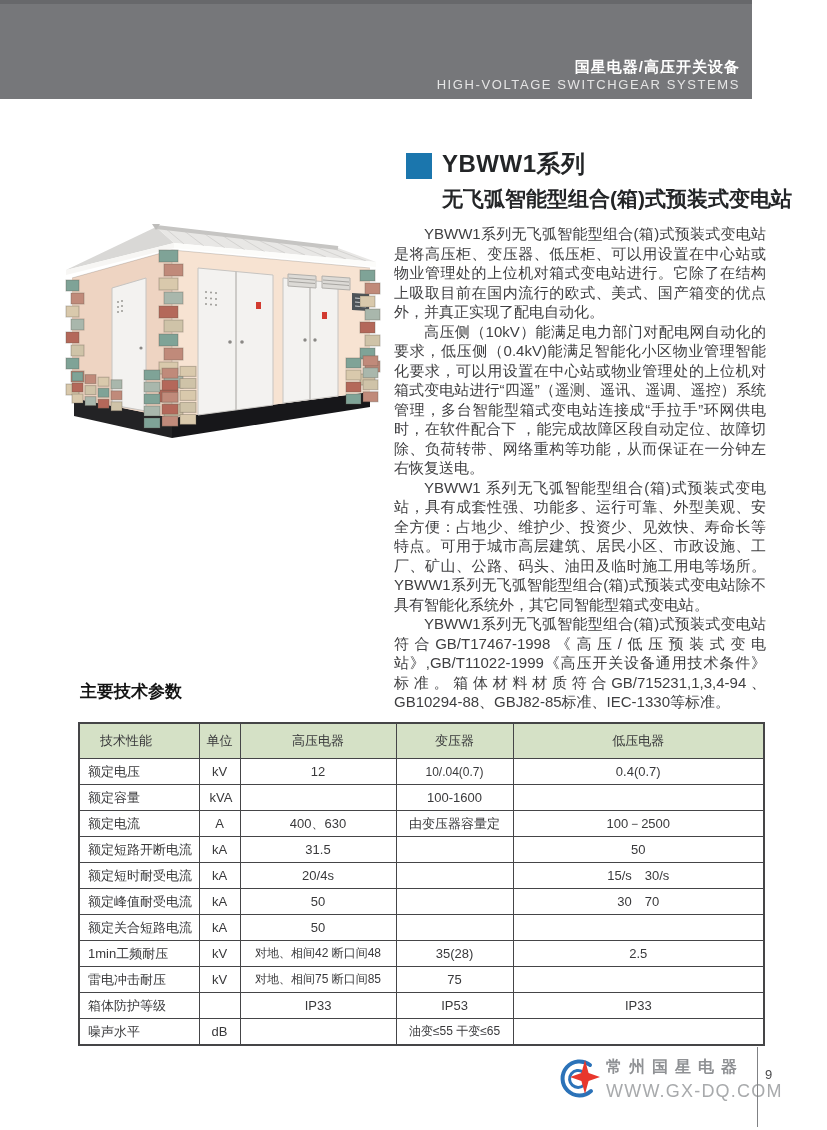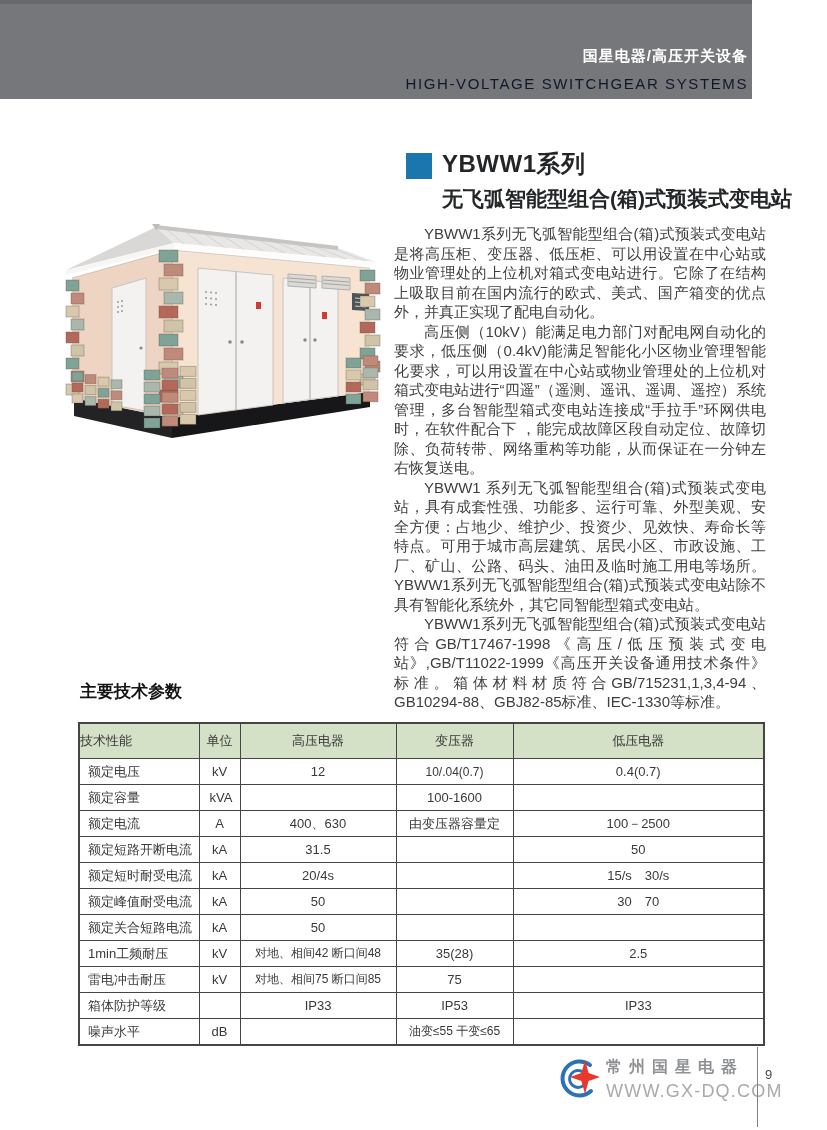--- a/index.html
+++ b/index.html
@@ -3,23 +3,23 @@
 <meta charset="utf-8">
 <style>
   html,body { margin:0; padding:0; background:#fff; }
   .page {
     position:relative; width:827px; height:1130px; background:#ffffff;
     font-family:"Liberation Sans", sans-serif; overflow:hidden;
   }
   
   .topbar { position:absolute; left:0; top:0; width:752px; height:99px; background:#76777a; }
   .topbar-accent { position:absolute; left:0; top:0; width:752px; height:4px; background:#67686b; }
-  .topbar-text { position:absolute; right:4px; bottom:7px; text-align:right; }
+  .topbar-text { position:absolute; right:12px; bottom:7px; text-align:right; }
   .topbar-cn { color:#ffffff; font-weight:bold; font-size:15px; letter-spacing:1px; }
-  .topbar-en { color:#0f172a; font-size:15px; letter-spacing:1.6px; margin-top:9px; }
+  .topbar-en { color:#e5e5e5; font-size:13px; letter-spacing:1.6px; margin-top:0; }
   
   .title-block { position:absolute; left:406px; top:148px; width:400px; }
   .blue-square { position:absolute; left:0; top:5px; width:26px; height:26px; background:#1b76ad; }
   .title-line1 { margin:0 0 0 36px; font-size:24px; font-weight:bold; color:#232527; letter-spacing:0.5px; }
   .title-line2 { margin:5px 0 0 36px; font-size:21px; font-weight:bold; color:#232527; }
   
   .photo { position:absolute; left:60px; top:220px; width:322px; height:242px; }
   
   .body-text {
     position:absolute; left:394px; top:224px; width:372px;
@@ -28,21 +28,21 @@
   .body-text p { margin:0; text-indent:2em; }
   
   .specs-heading { position:absolute; left:80px; top:680px; margin:0; font-size:17px; font-weight:bold; color:#141414; }
   .specs-table {
     position:absolute; left:78px; top:722px; width:686px;
     border-collapse:collapse; table-layout:fixed; font-size:13px; color:#39393b;
     border:2px solid #454547;
   }
   .specs-table th, .specs-table td { border:1px solid #454547; overflow:hidden; white-space:nowrap; }
   .specs-table thead th { background:#d5e1c6; font-weight:normal; height:32px; text-align:center; }
-  .specs-table thead th:first-child { text-align:left; padding-left:0; }
+  .specs-table thead th:first-child { text-align:left; padding-left:20px; }
   .specs-table td { height:25px; text-align:center; padding:0 10px; }
   .specs-table td:first-child { text-align:left; padding-left:8px; }
   .col-perf { width:120px; } .col-unit { width:41px; } .col-hv { width:156px; }
   .col-tr { width:117px; } .col-lv { width:251px; }
   
   .footer-logo { position:absolute; left:554px; top:1054px; width:48px; height:50px; }
   .footer-text { position:absolute; left:606px; top:1057px; width:150px; }
   .footer-company { font-size:16px; font-weight:bold; color:#8f9194; letter-spacing:7px; white-space:nowrap; }
   .footer-url { font-size:18px; color:#a8aaac; letter-spacing:1.2px; margin-top:3px; white-space:nowrap; }
   .page-rule { position:absolute; left:757px; top:1047px; width:1px; height:80px; background:#808184; }

